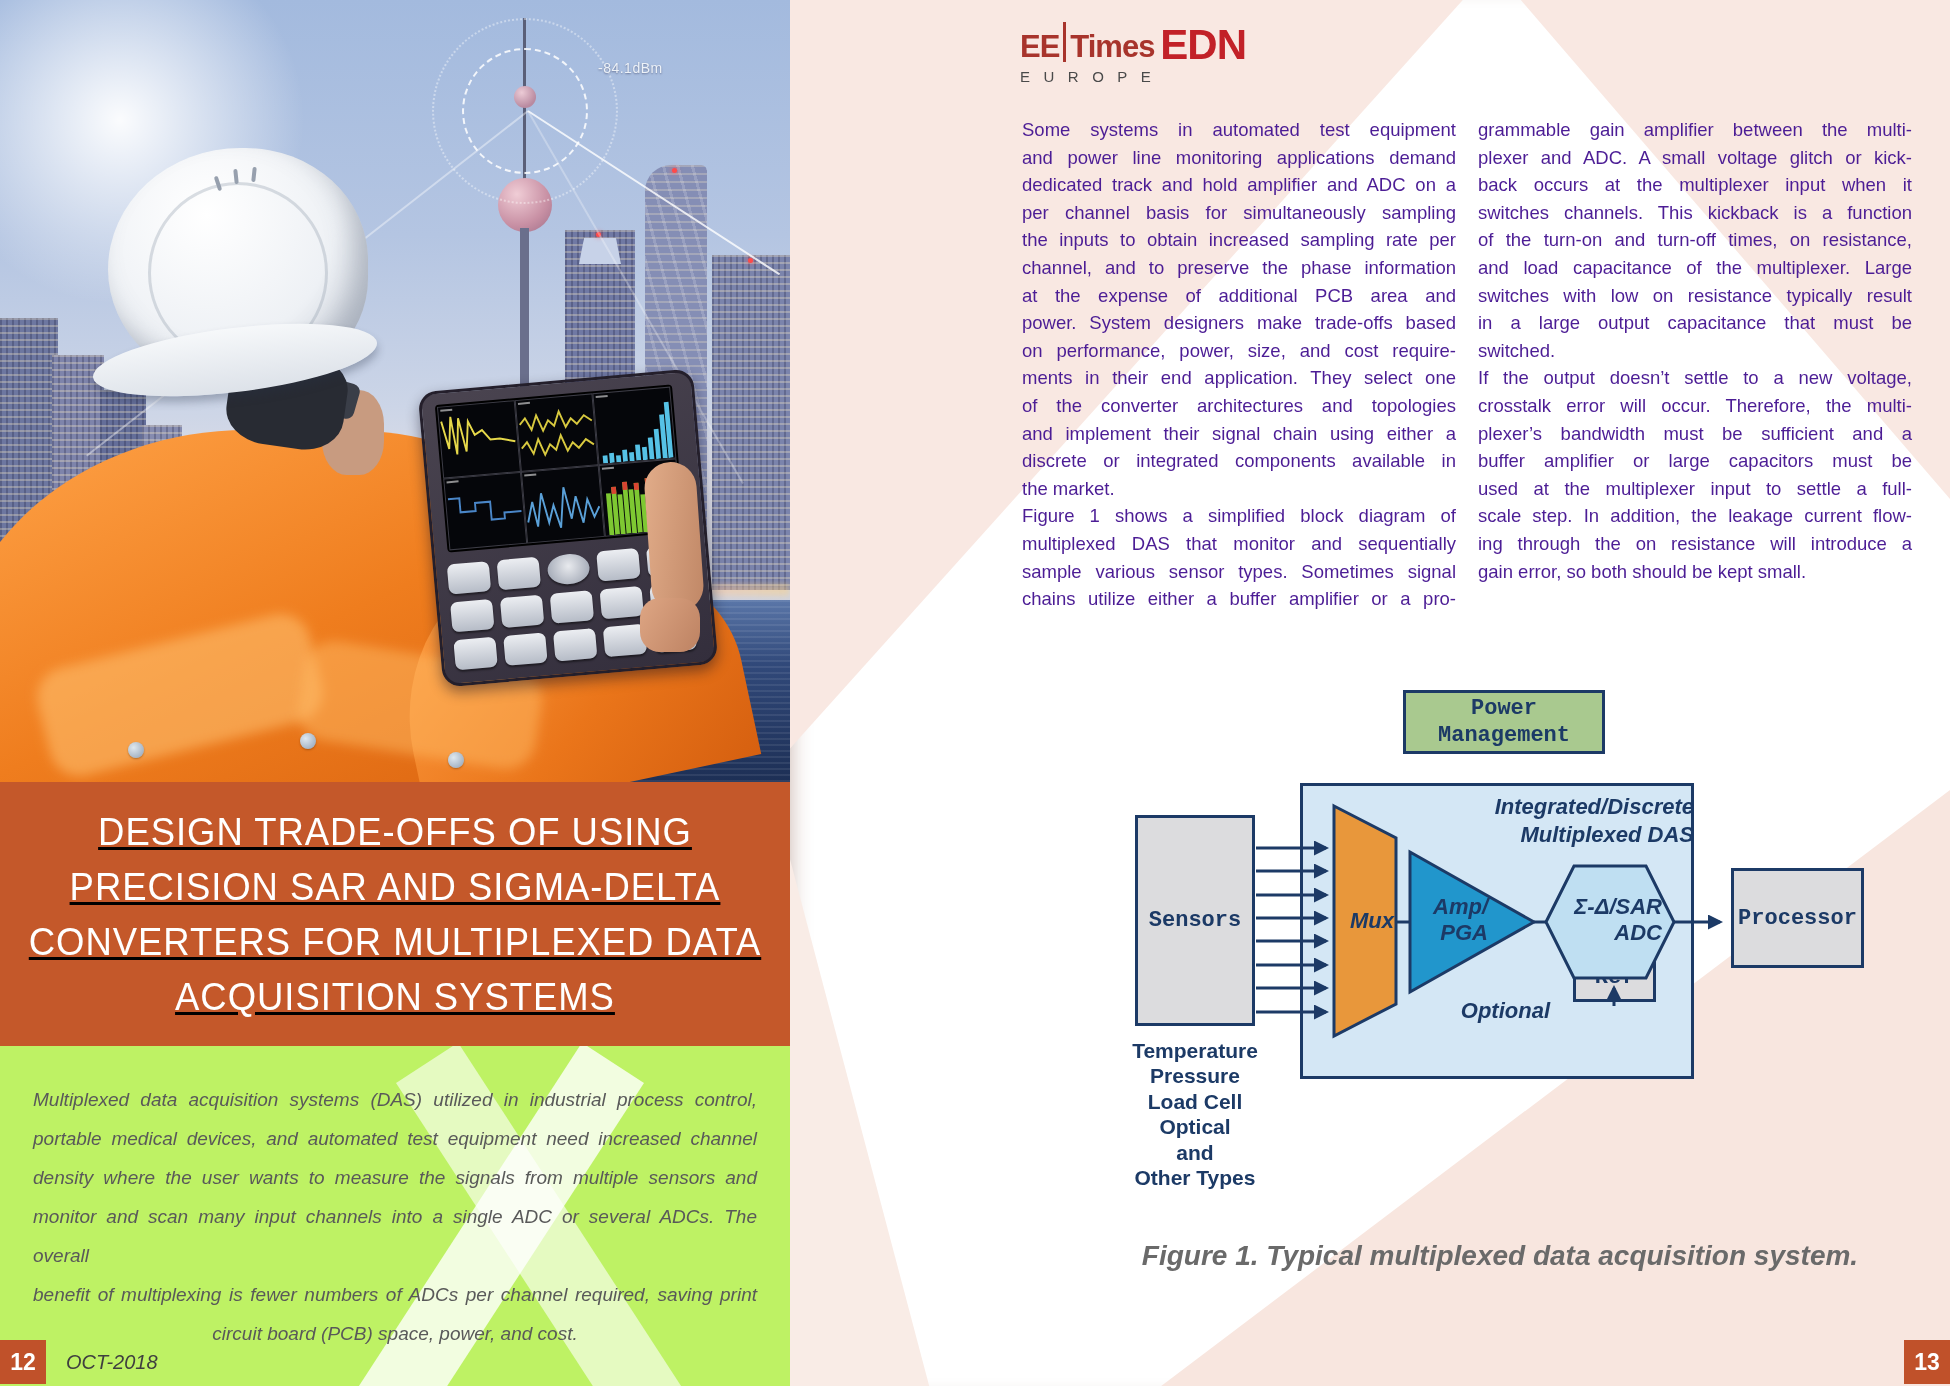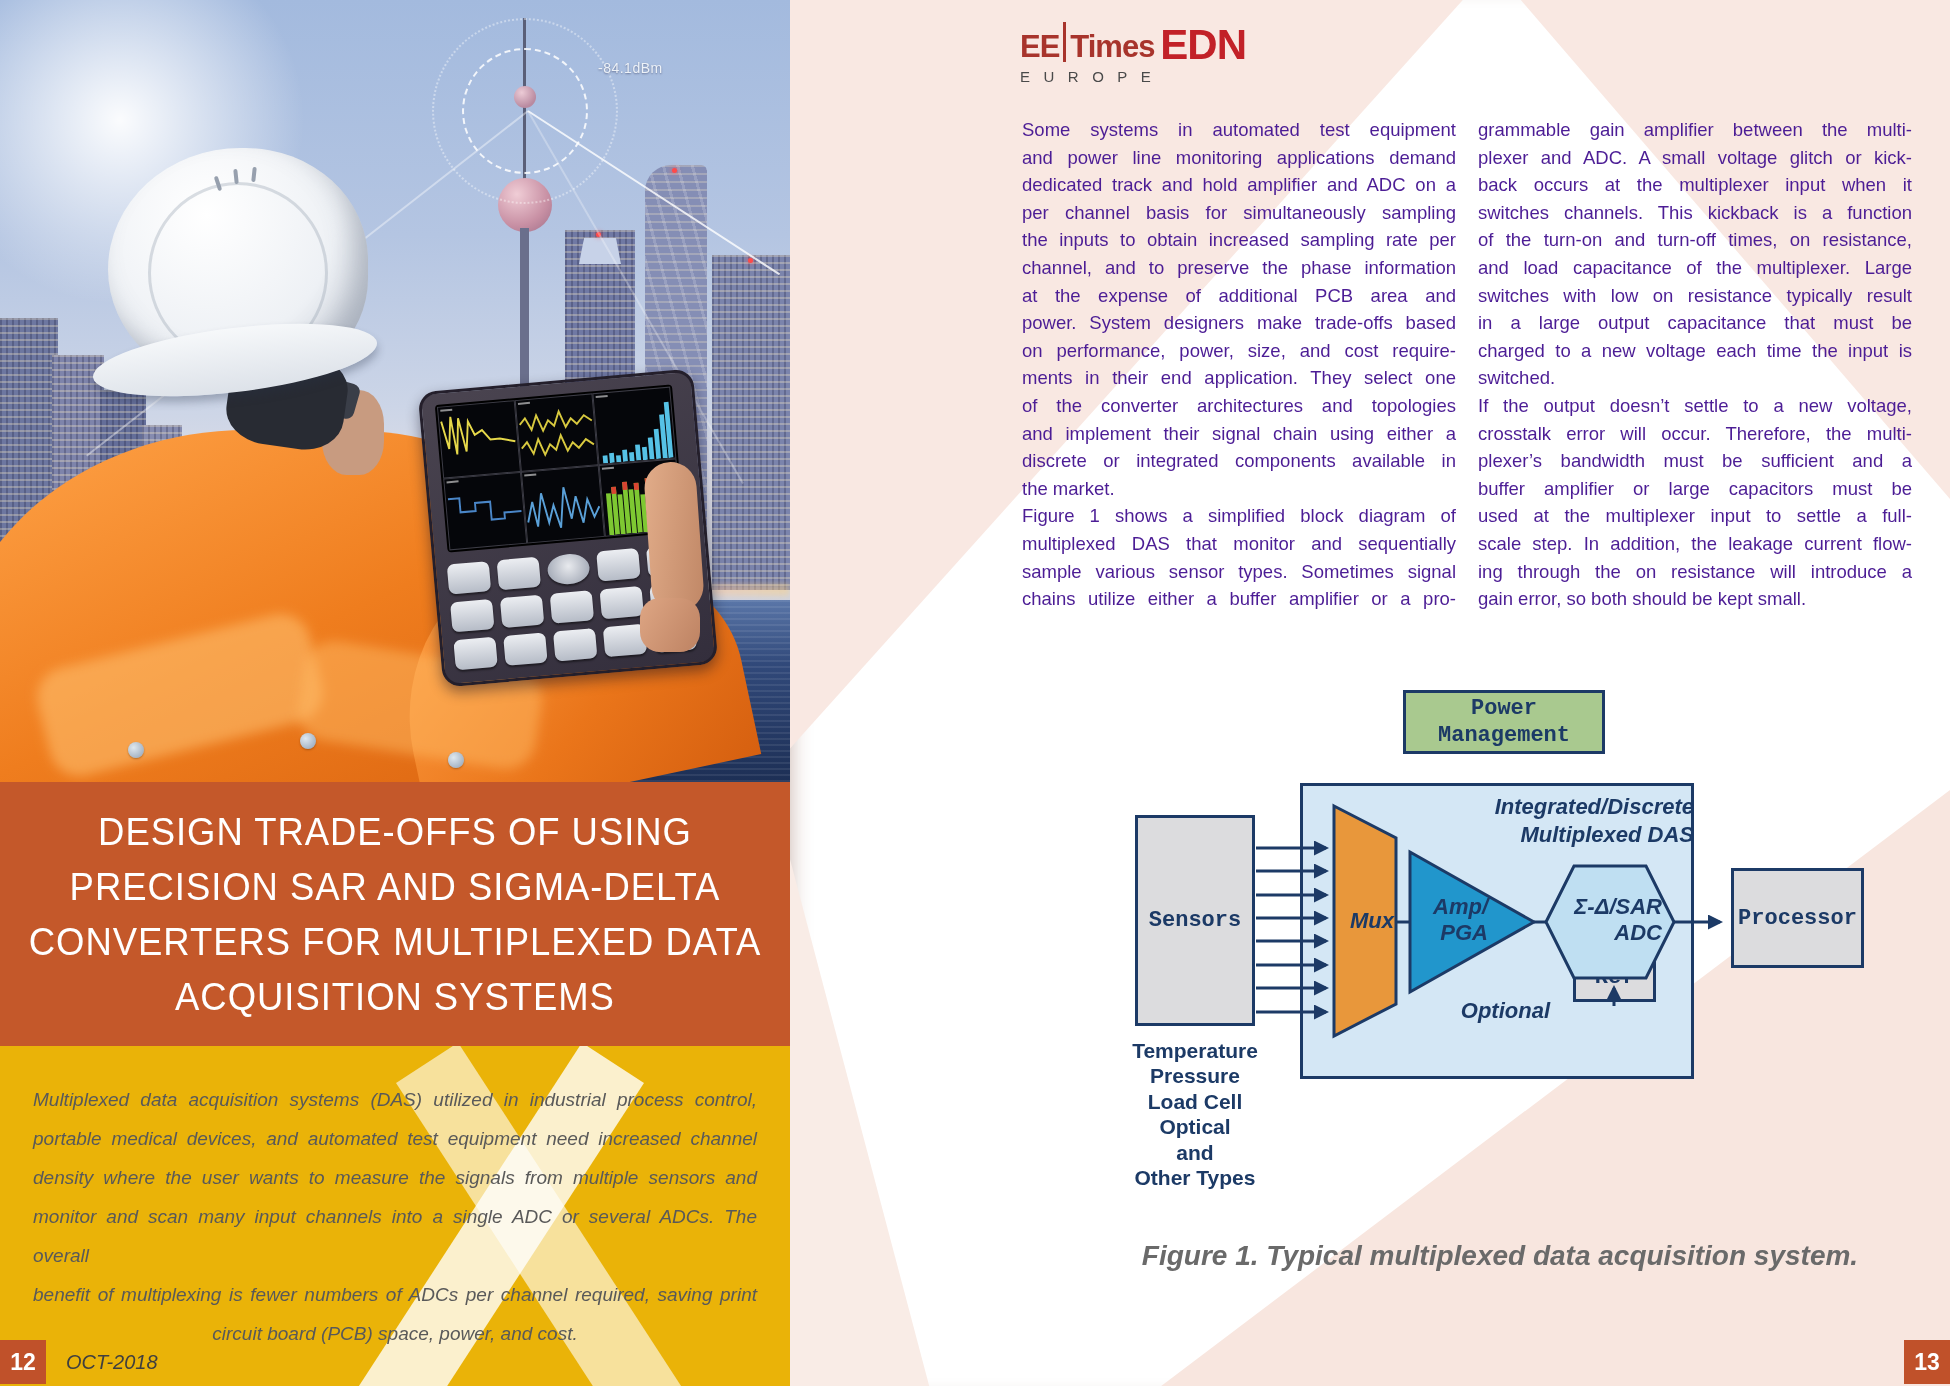--- a/index.html
+++ b/index.html
@@ -80,24 +80,24 @@
   .keypad { position:absolute; left:14px; top:174px; width:242px; height:106px;
     display:grid; grid-template-columns:repeat(5,1fr); grid-template-rows:repeat(3,1fr); gap:8px; }
   .key { background:linear-gradient(#eceef2,#b6bcc7); border-radius:7px; box-shadow:0 2px 2px rgba(0,0,0,.45); }
   .key.round { border-radius:50%; background:radial-gradient(circle at 50% 40%, #e8eaee, #a9afbb 75%); }
   .hand1 { position:absolute; left:648px; top:462px; width:52px; height:150px; z-index:8; transform:rotate(-4deg);
     background:linear-gradient(100deg,#e2ad8a,#c08766); border-radius:26px; }
   .hand2 { position:absolute; left:640px; top:598px; width:60px; height:54px; z-index:8;
     background:linear-gradient(120deg,#dea684,#bd8262); border-radius:20px; }
 
   .title-block { position:absolute; left:0; top:782px; width:790px; height:264px; background:#c4582a; z-index:9;
-    display:flex; flex-direction:column; justify-content:center; padding-top:2px; }
+    display:flex; flex-direction:column; justify-content:center; padding-top:2px;text-decoration:underline; }
   .title-line { color:#fff; font-size:38px; line-height:55px; text-align:center; letter-spacing:1px; transform:scaleX(.96); font-weight:400; }
 
-  .abstract-block { position:absolute; left:0; top:1046px; width:790px; height:340px; background:#eab308; overflow:hidden; z-index:9; }
+  .abstract-block { position:absolute; left:0; top:1046px; width:790px; height:340px; background:#bef264; overflow:hidden; z-index:9; }
   .stripe { position:absolute; background:rgba(255,255,255,.8); }
   .stripe1 { left:418px; top:-30px; width:74px; height:580px; transform:rotate(33deg); }
   .stripe2 { left:548px; top:-30px; width:74px; height:580px; transform:rotate(-33deg); opacity:.75; }
   .abstract-text { position:absolute; left:33px; top:34px; width:724px; }
   .abstract-line { font-size:19px; font-style:italic; color:#595959; line-height:39px; text-align:justify; text-align-last:justify; }
   .abstract-line.end { text-align-last:center; }
 
   .footer-left { position:absolute; left:0; top:1330px; width:790px; height:56px; z-index:10; }
   .page-badge { position:absolute; width:46px; height:44px; background:#c0512a; color:#fff; font-size:23px; font-weight:bold;
     display:flex; align-items:center; justify-content:center; }
@@ -378,21 +378,20 @@
       </div>
     <div class="col col2">
         <div class="bodyline">grammable gain amplifier between the multi-</div>
         <div class="bodyline">plexer and ADC. A small voltage glitch or kick-</div>
         <div class="bodyline">back occurs at the multiplexer input when it</div>
         <div class="bodyline">switches channels. This kickback is a function</div>
         <div class="bodyline">of the turn-on and turn-off times, on resistance,</div>
         <div class="bodyline">and load capacitance of the multiplexer. Large</div>
         <div class="bodyline">switches with low on resistance typically result</div>
         <div class="bodyline">in a large output capacitance that must be</div>
-        <div class="bodyline">charged to a new voltage each time the input is</div>
         <div class="bodyline end">switched.</div>
         <div class="bodyline">If the output doesn’t settle to a new voltage,</div>
         <div class="bodyline">crosstalk error will occur. Therefore, the multi-</div>
         <div class="bodyline">plexer’s bandwidth must be sufficient and a</div>
         <div class="bodyline">buffer amplifier or large capacitors must be</div>
         <div class="bodyline">used at the multiplexer input to settle a full-</div>
         <div class="bodyline">scale step. In addition, the leakage current flow-</div>
         <div class="bodyline">ing through the on resistance will introduce a</div>
         <div class="bodyline end">gain error, so both should be kept small.</div>
       </div>

